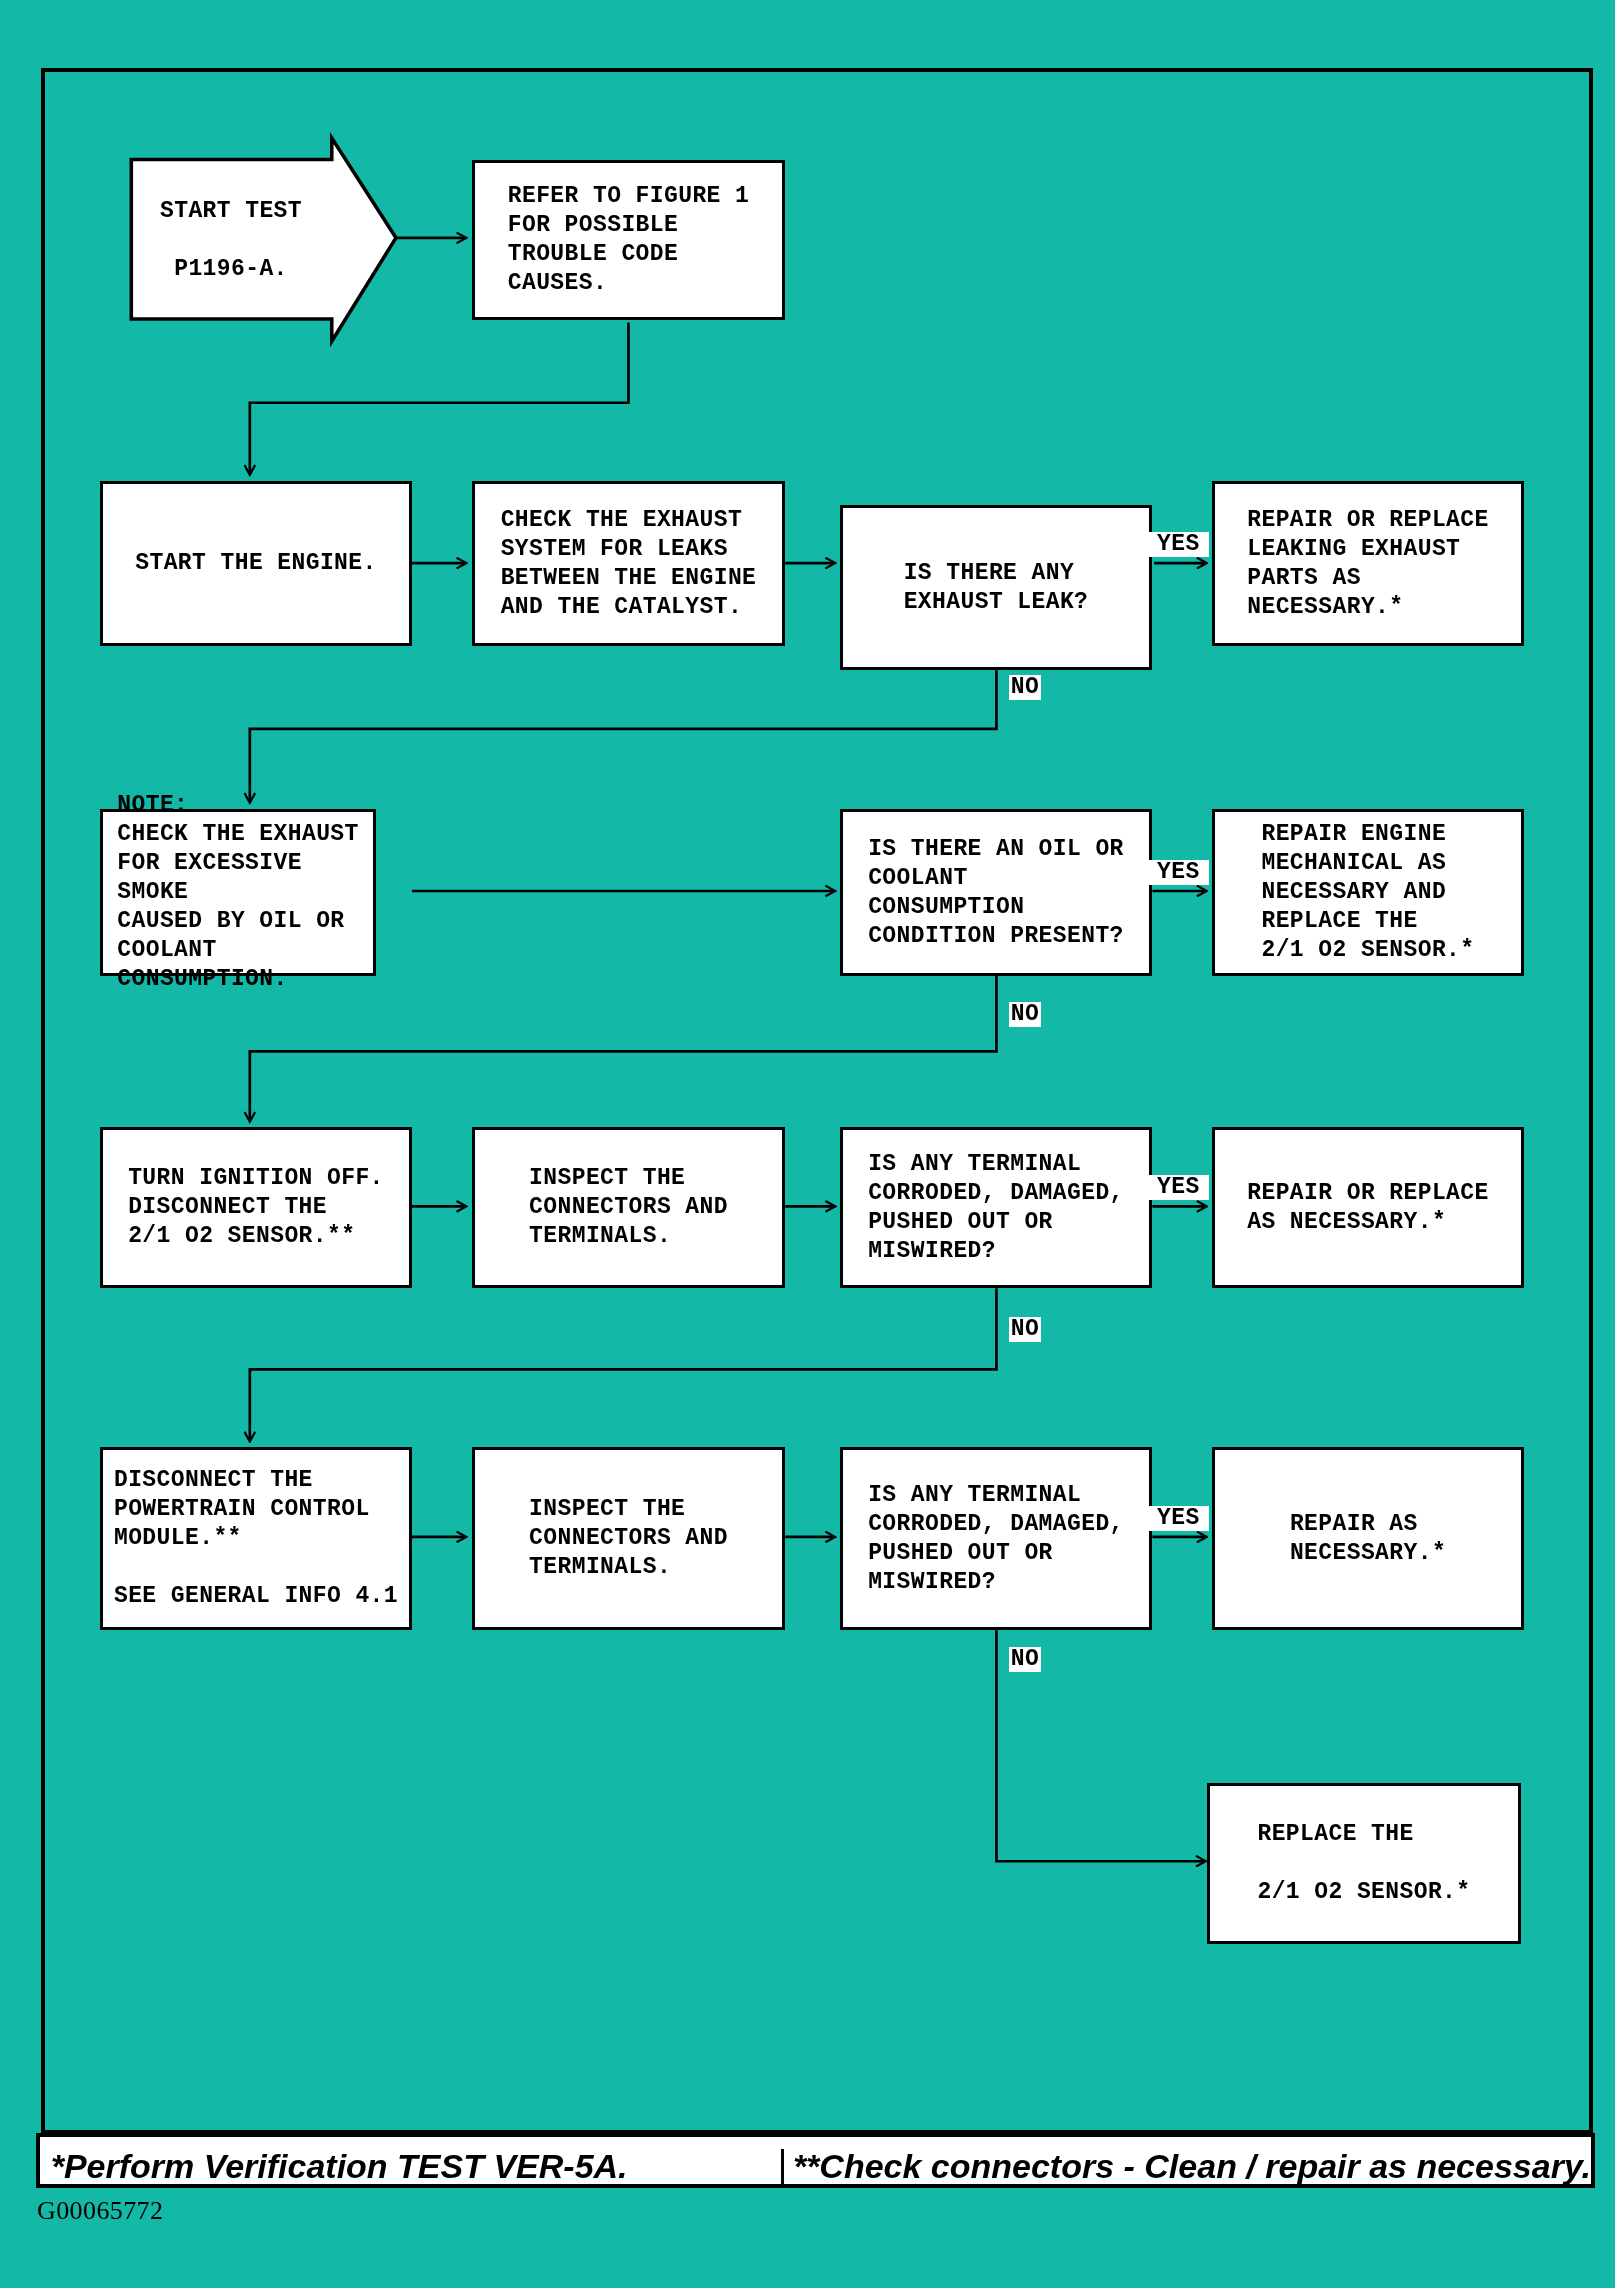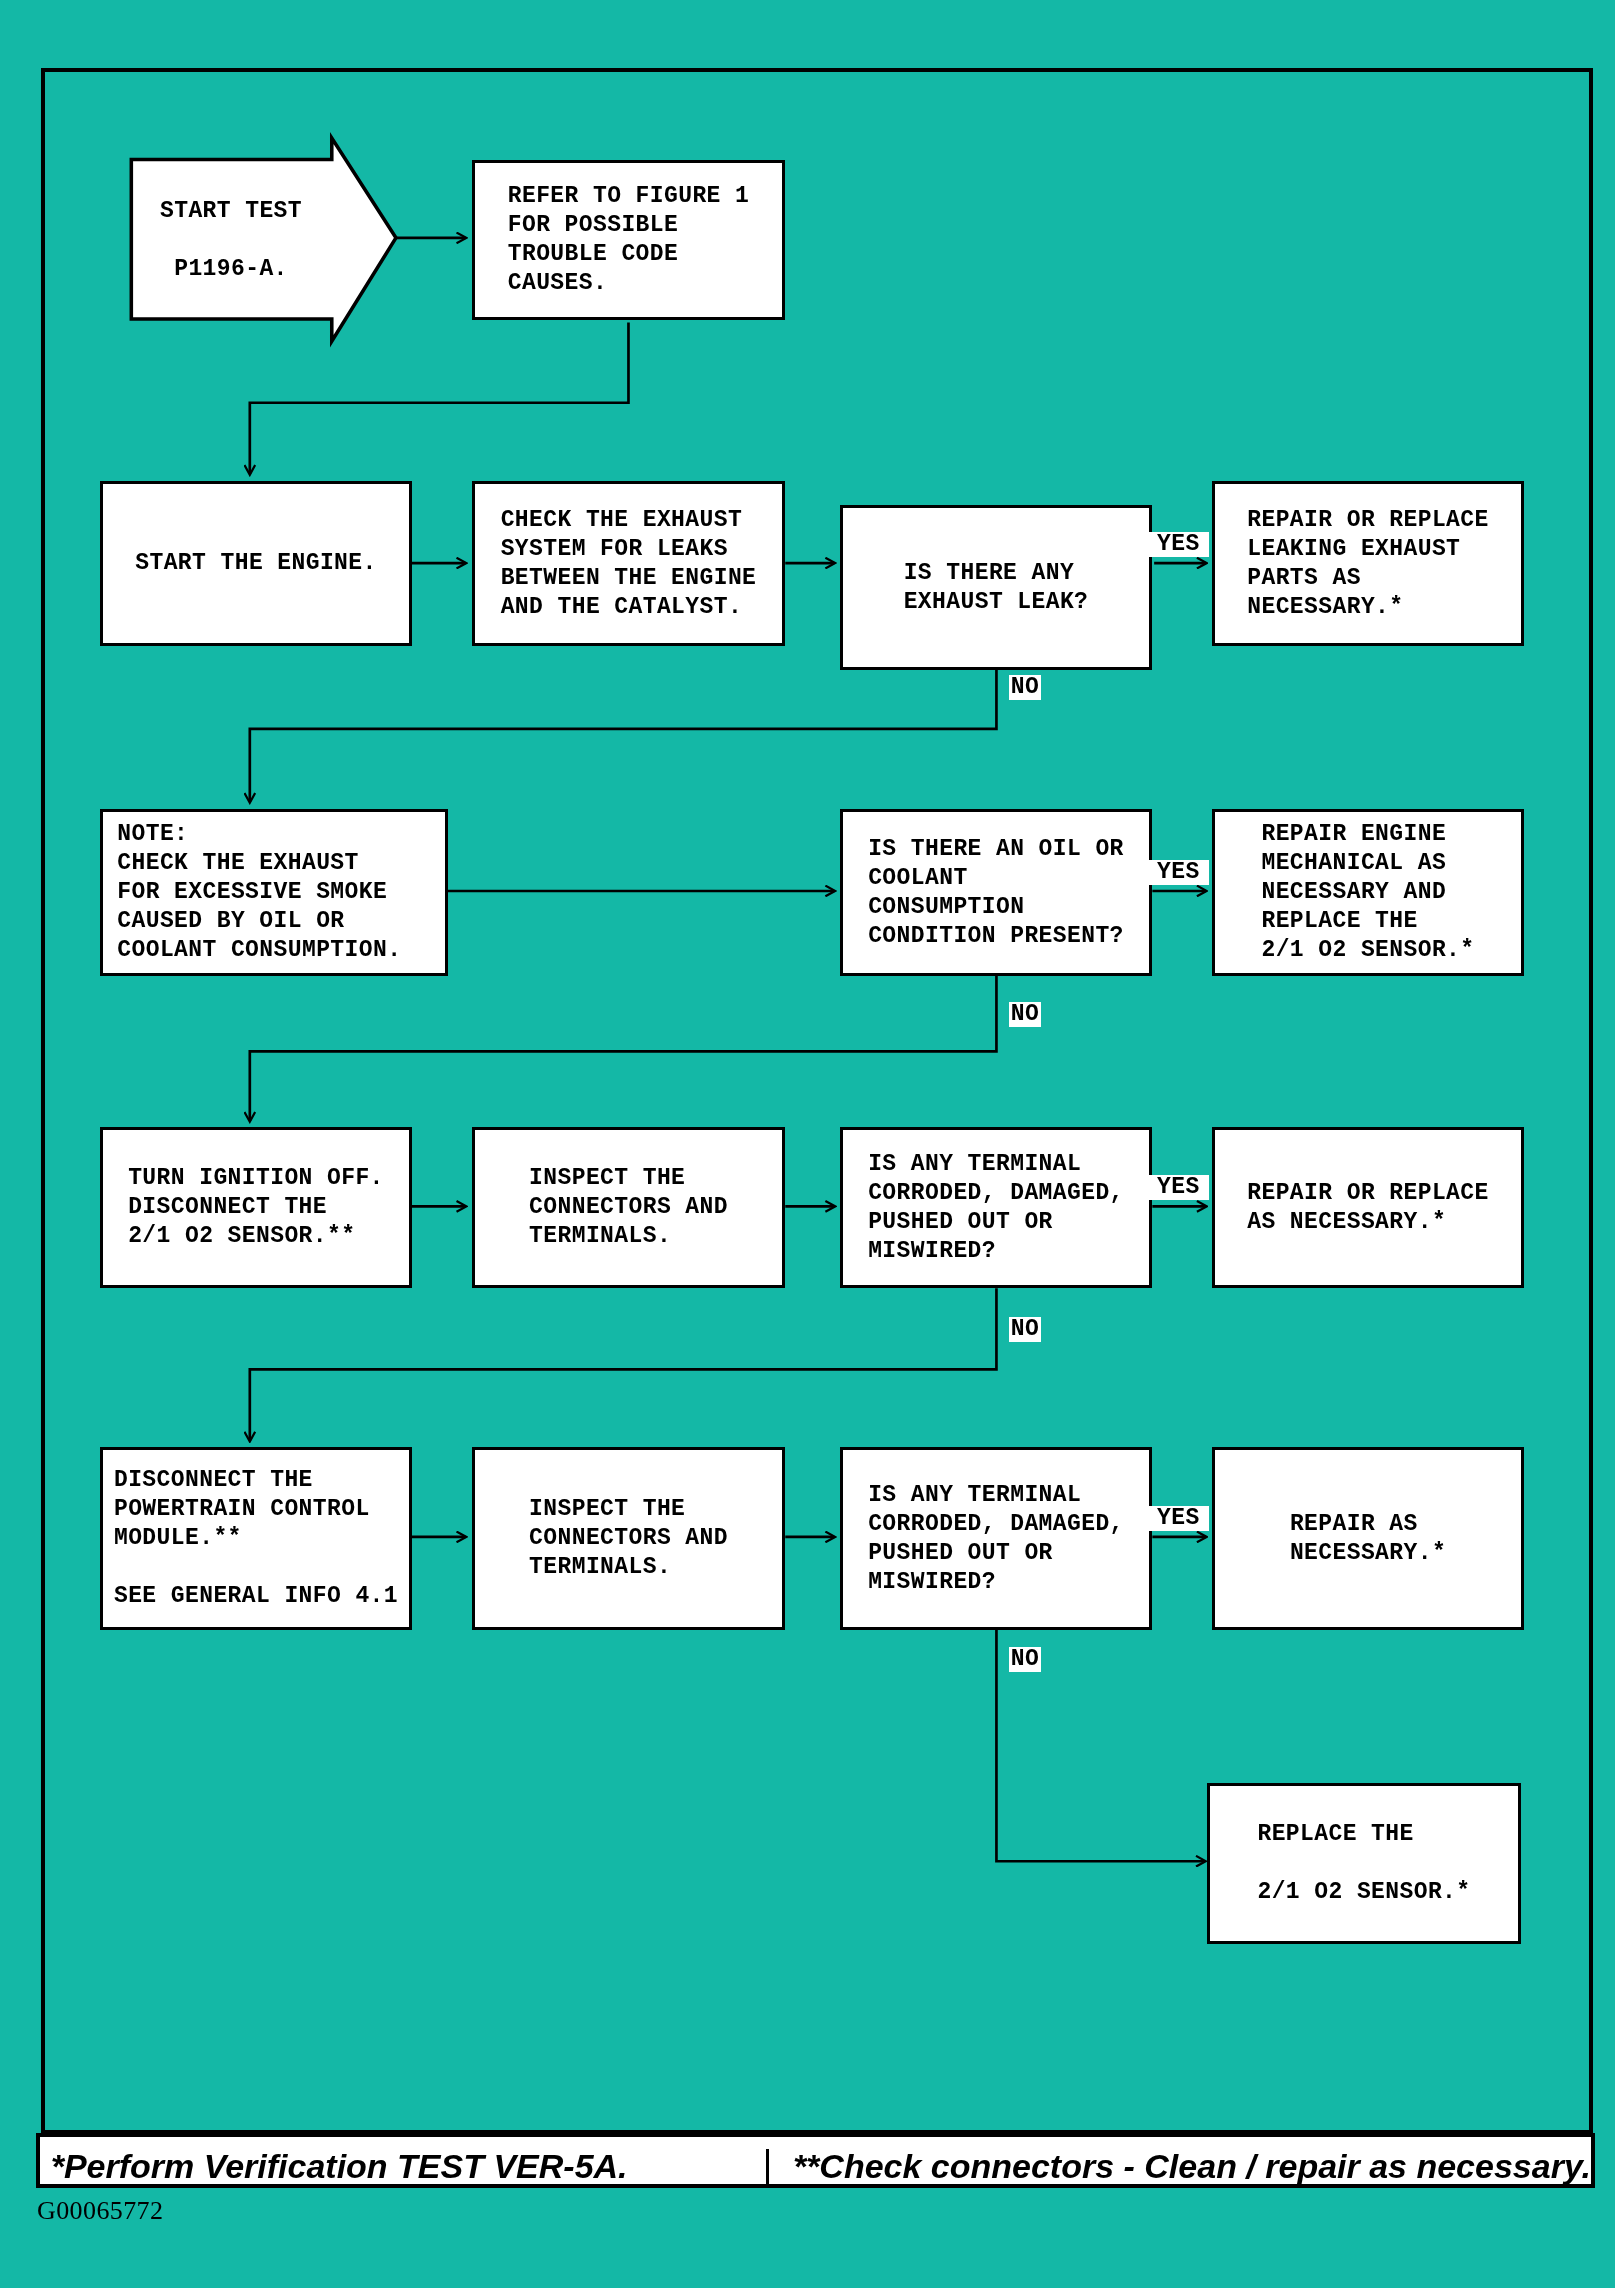--- a/index.html
+++ b/index.html
@@ -34,21 +34,21 @@
   .footer-bar{
     position:absolute;left:36px;top:2133px;width:1559px;height:55px;
     display:flex;border:4.5px solid #000;box-sizing:border-box;background:#fff;
   }
   .footer-cell{
     display:flex;align-items:center;box-sizing:border-box;
     font-family:"Liberation Sans","DejaVu Sans",sans-serif;
     font-weight:bold;font-style:italic;font-size:34px;white-space:nowrap;margin-top:12px;
   }
   .footer-cell.left{width:753px;border-right:3.6px solid #000;padding-left:10.7px;}
-  .footer-cell.right{flex:1;padding-left:24px;font-style:italic;}
+  .footer-cell.right{flex:1;padding-left:9px;font-style:italic;}
   .gcode{
     position:absolute;left:37px;top:2196px;
     font-family:Liberation Serif, serif;
     font-size:26px;font-weight:normal;color:#000;letter-spacing:0.4px;
   }
 </style>
 </head>
 <body>
 
 <div class="page">
@@ -106,21 +106,21 @@
 SYSTEM FOR LEAKS
 BETWEEN THE ENGINE
 AND THE CATALYST.</div>
   <div class="fc-box" style="left:840px;top:481px;width:312px;height:165px;margin-top:24px;">IS THERE ANY
 EXHAUST LEAK?</div>
   <div class="fc-box" style="left:1212px;top:481px;width:312px;height:165px;">REPAIR OR REPLACE
 LEAKING EXHAUST
 PARTS AS
 NECESSARY.*</div>
 
-  <div class="fc-box fc-note" style="left:100px;top:809px;width:348px;height:167px;font-family:Liberation Mono, monospace;">
+  <div class="fc-box fc-note" style="left:100px;top:809px;width:276px;height:167px;font-family:Liberation Mono, monospace;">
     <span>NOTE:</span>
     <span>CHECK THE EXHAUST
 FOR EXCESSIVE SMOKE
 CAUSED BY OIL OR
 COOLANT CONSUMPTION.</span>
   </div>
   <div class="fc-box" style="left:840px;top:809px;width:312px;height:167px;">IS THERE AN OIL OR
 COOLANT
 CONSUMPTION
 CONDITION PRESENT?</div>

